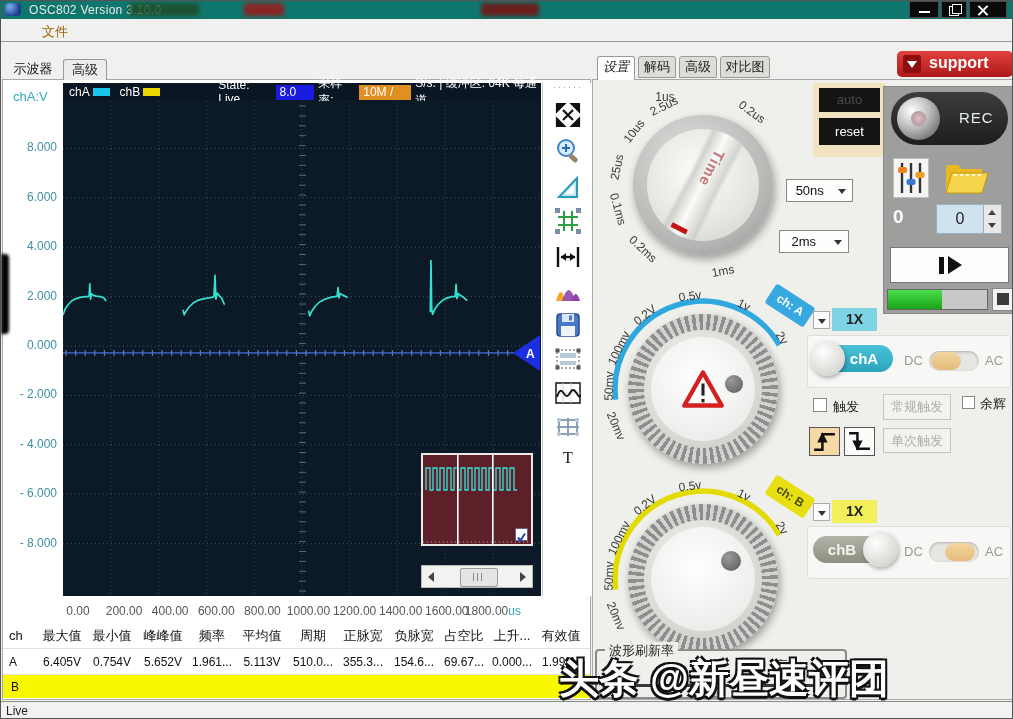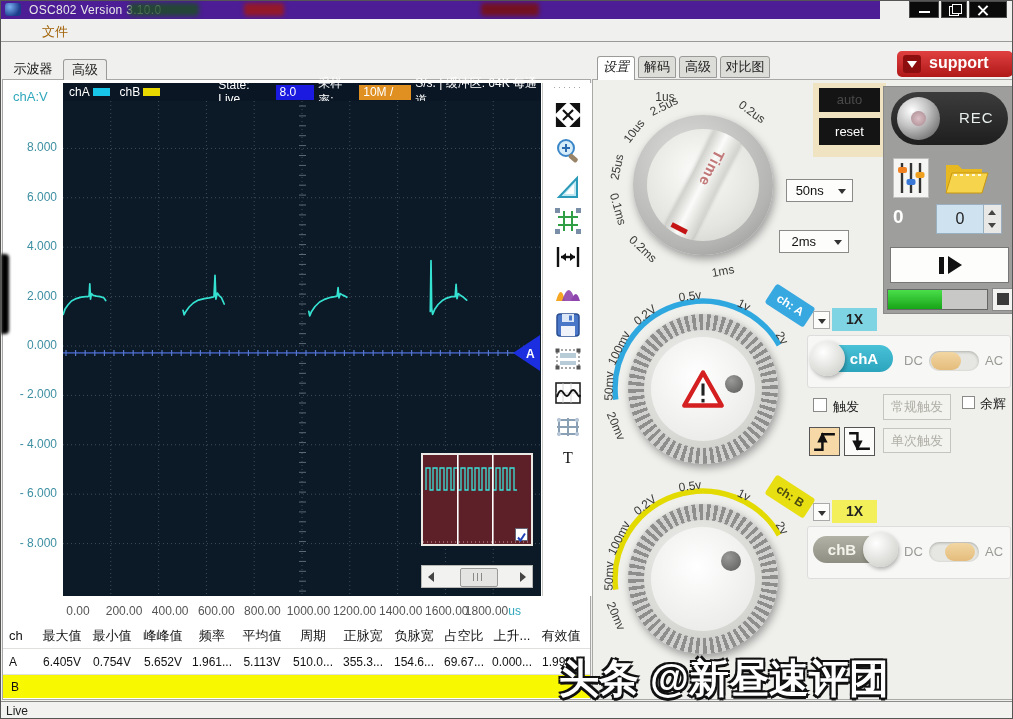--- a/index.html
+++ b/index.html
@@ -1,19 +1,19 @@
 <!DOCTYPE html>
 <html><head>
 <meta charset="utf-8">
 <style>
   html,body{margin:0;padding:0;background:#444;}
   .screen{position:relative;width:1013px;height:719px;background:#f0f0ee;overflow:hidden;
     font-family:"Liberation Sans",sans-serif;border:1px solid #555;box-sizing:border-box;}
   
-  .titlebar{position:absolute;left:0;top:0;width:879px;height:18px;background:#4c1d95;color:#e8e8e8;}
+  .titlebar{position:absolute;left:0;top:0;width:1013px;height:18px;background:#0f766e;color:#e8e8e8;}
   .app-icon{position:absolute;left:4px;top:2px;width:16px;height:13px;border-radius:3px;
     background:radial-gradient(circle at 30% 30%,#7ab0f0,#1c3c8c 70%);}
   .title-text{position:absolute;left:28px;top:2px;font-size:12px;letter-spacing:.3px;}
   .win-btn{position:absolute;top:0;height:17px;background:#0a0a0a;border:1px solid #4a4a4a;box-sizing:border-box;}
   .wb-min{left:908px;width:30px;} .wb-res{left:940px;width:26px;} .wb-close{left:968px;width:38px;}
   .glyph-min{position:absolute;left:9px;top:9px;width:11px;height:2px;background:#fff;}
   .glyph-res{position:absolute;left:7px;top:4px;width:8px;height:8px;border:1.5px solid #fff;}
   .glyph-res2{position:absolute;left:10px;top:2px;width:8px;height:8px;border:1.5px solid #fff;background:#0a0a0a;}
   .glyph-x1,.glyph-x2{position:absolute;left:12px;top:2px;width:2px;height:13px;background:#fff;}
   .glyph-x1{transform:rotate(45deg);} .glyph-x2{transform:rotate(-45deg);}
@@ -629,20 +629,27 @@
   <div class="gain-badge gain-b" style="left:831px;top:499px">1X</div>
   <div class="ch-box" style="top:525px"></div>
   <div class="ch-pill pill-b">chB</div>
   <div class="toggle-ball" style="left:862px;top:531px"></div>
   <div class="dcac-lbl" style="left:903px;top:543px">DC</div>
   <div class="dcac-track" style="left:928px;top:541px">
     <div class="dcac-knob" style="left:16px"></div>
   </div>
   <div class="dcac-lbl" style="left:984px;top:543px">AC</div>
 
+  <div class="refresh-grp">
+    <div class="refresh-title">波形刷新率</div>
+    <div class="rf-low">低</div>
+    <div class="rf-high">高</div>
+    <div class="rf-track"></div>
+    <div class="rf-thumb"></div>
+  </div>
 
 
   <div id="dial-layer">
       <div class="dial-label" style="left:632.6550536826085px;top:129.82179017134206px;transform:translate(-50%,-50%) rotate(-52deg)">10us</div>
       <div class="dial-label" style="left:663.4233390825611px;top:104.9061239256733px;transform:translate(-50%,-50%) rotate(-26deg)">2.5us</div>
       <div class="dial-label" style="left:664px;top:96.1206009415975px;transform:translate(-50%,-50%) rotate(0deg)">1us</div>
       <div class="dial-label" style="left:751.2089755054258px;top:111.04469361515633px;transform:translate(-50%,-50%) rotate(36deg)">0.2us</div>
       <div class="dial-label" style="left:615.9230111354251px;top:165.70377120803715px;transform:translate(-50%,-50%) rotate(-78deg)">25us</div>
       <div class="dial-label" style="left:617.4089707574279px;top:208.25608731189593px;transform:translate(-50%,-50%) rotate(74deg)">0.1ms</div>
       <div class="dial-label" style="left:641.9841443145001px;top:248.35912574248698px;transform:translate(-50%,-50%) rotate(43deg)">0.2ms</div>

